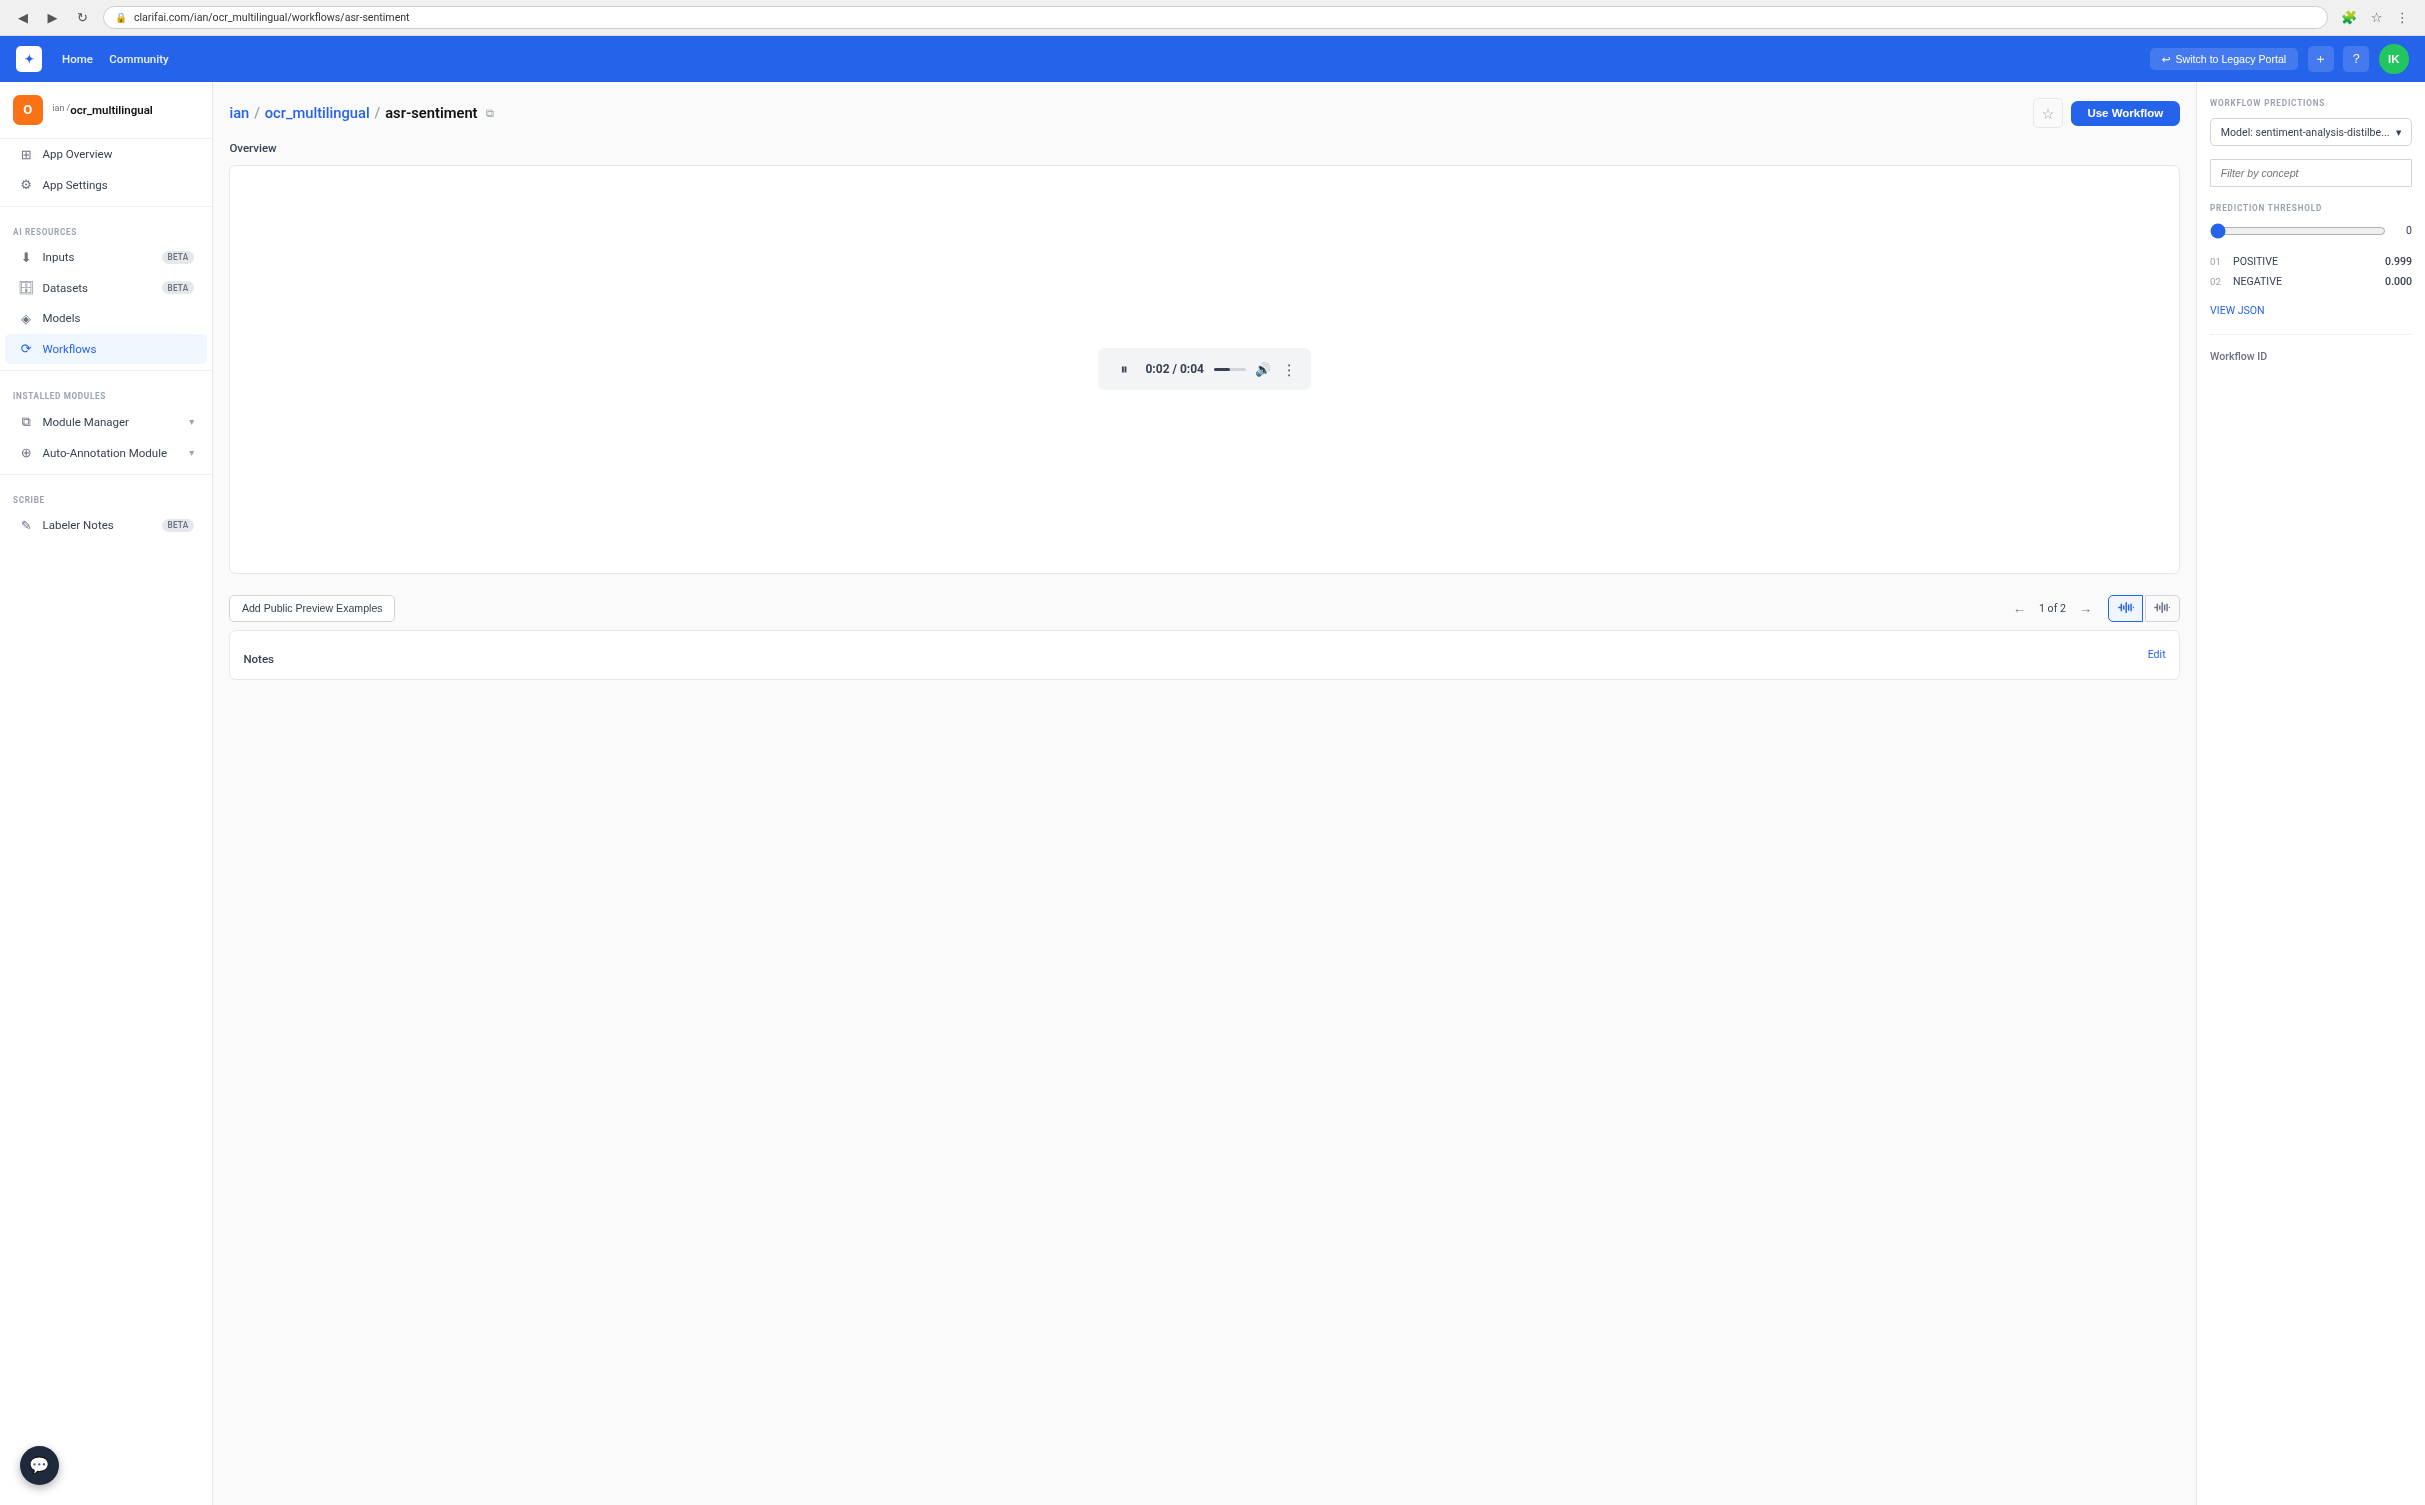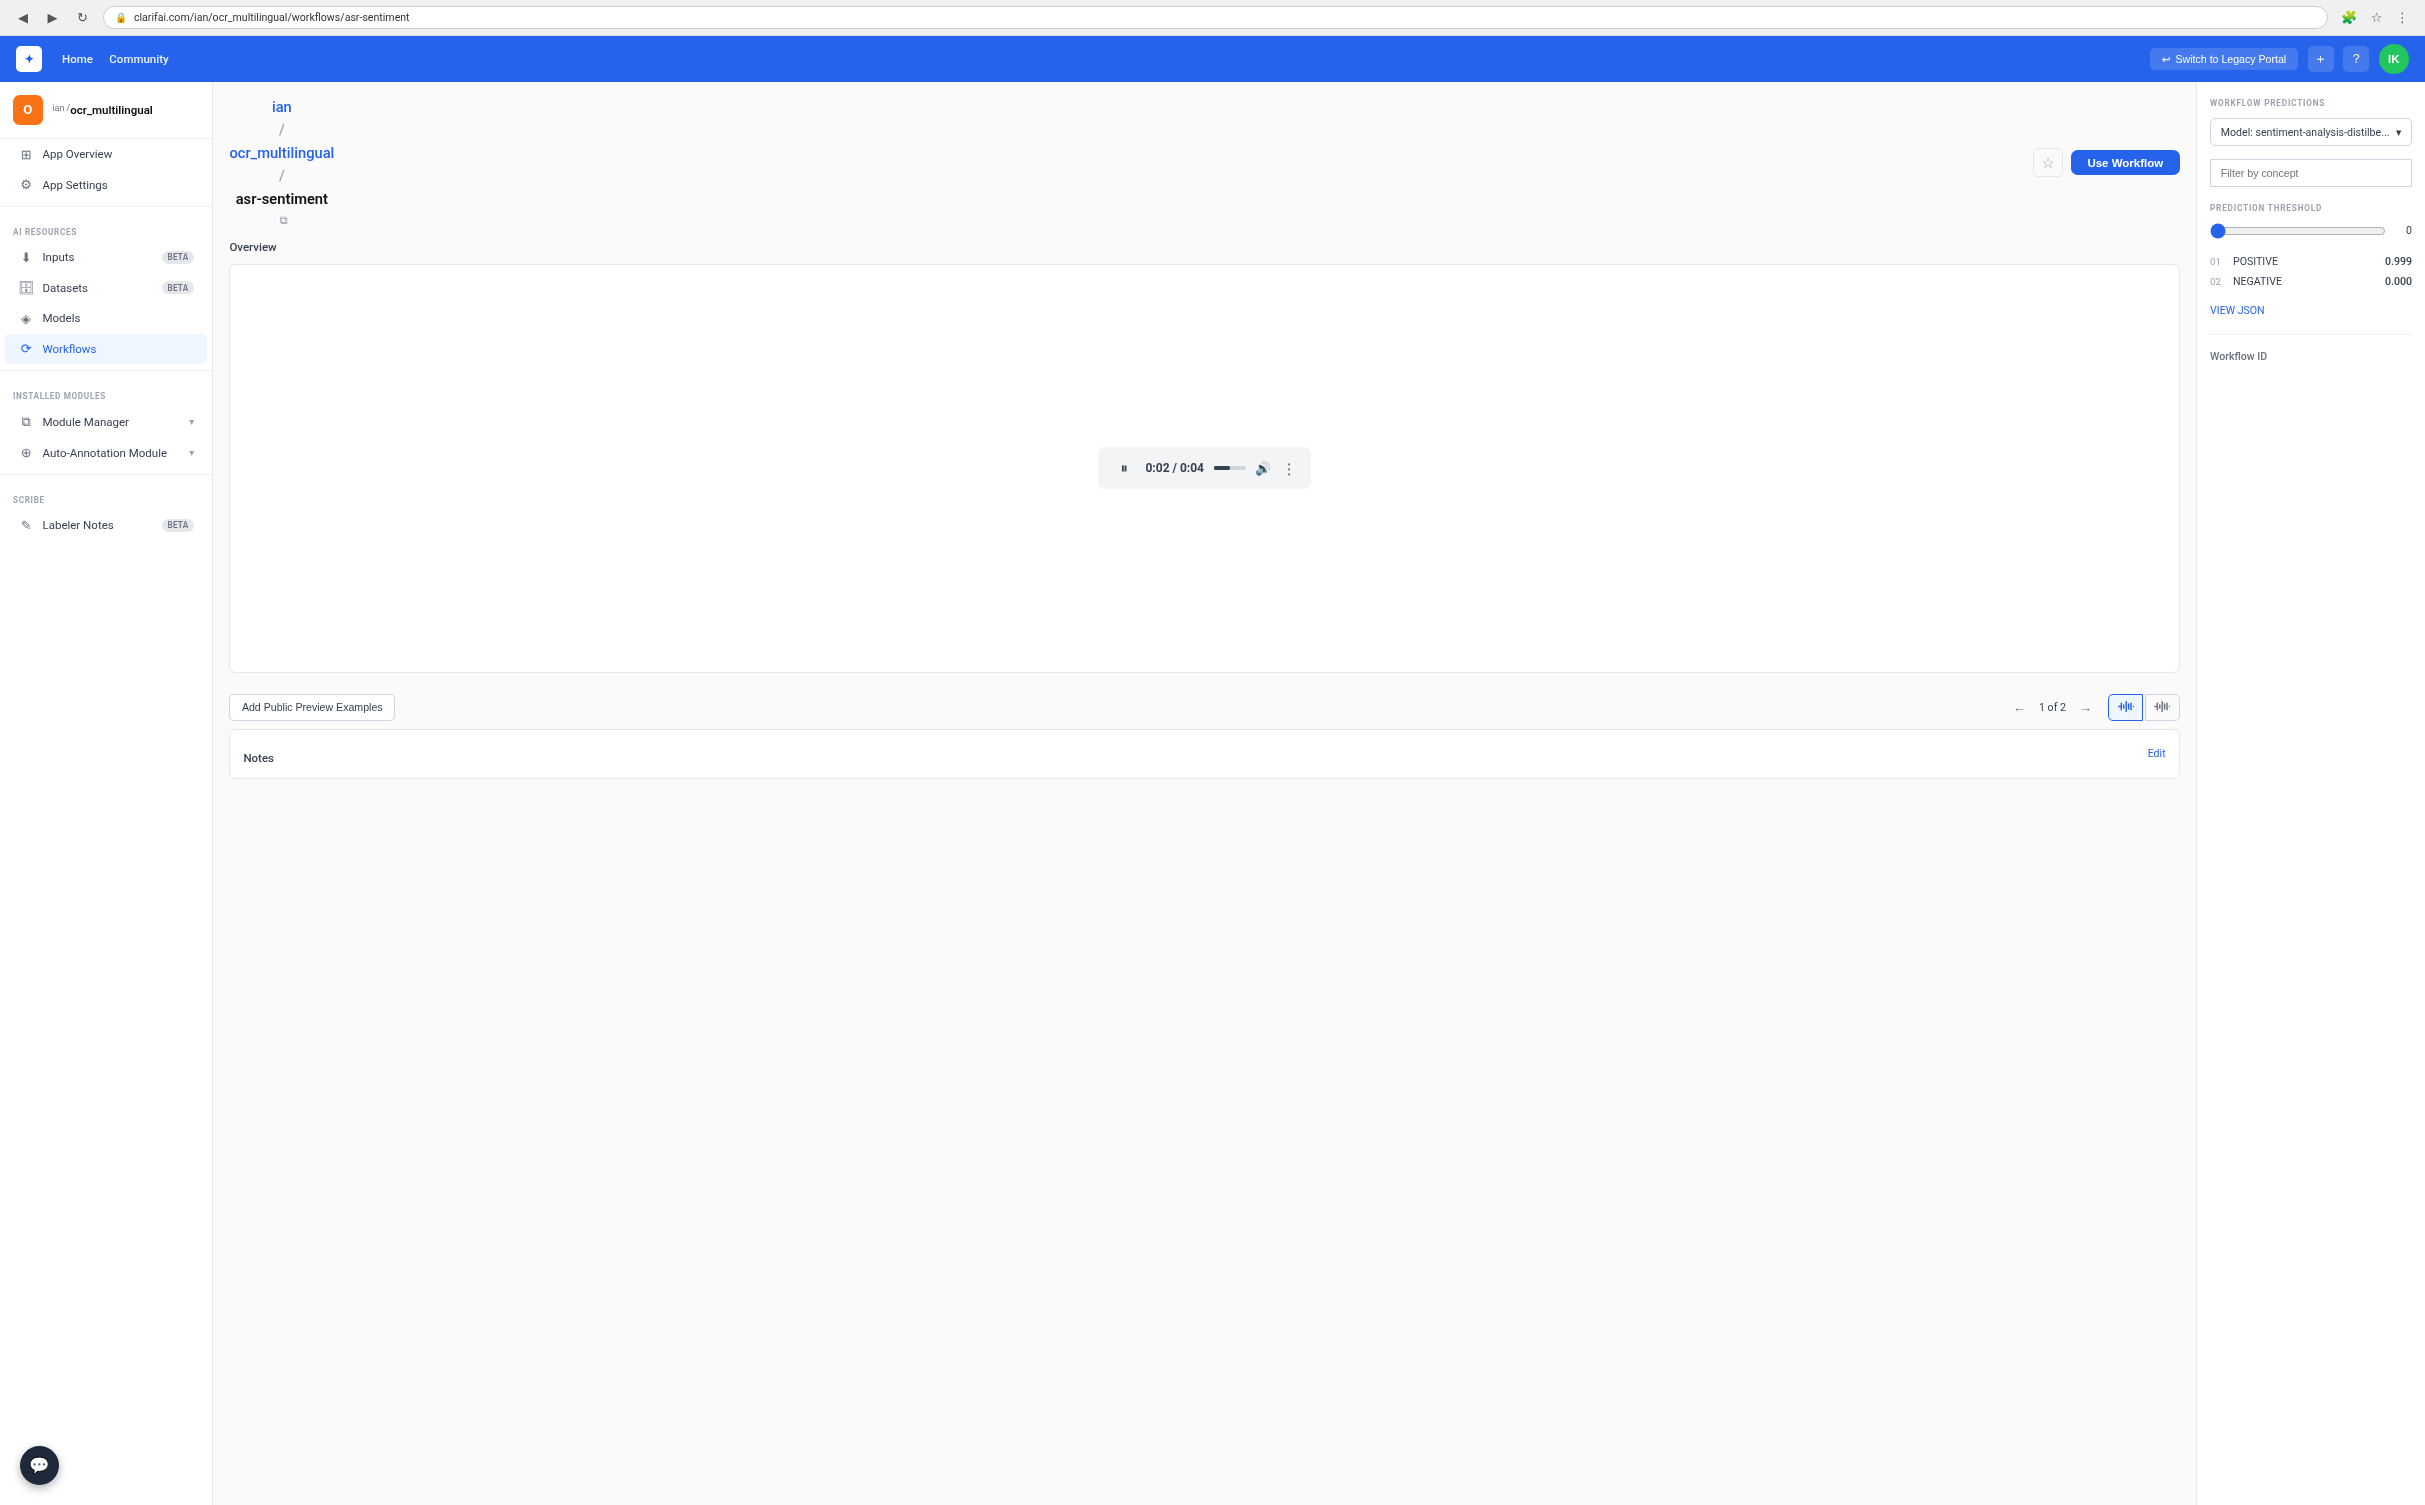--- a/index.html
+++ b/index.html
@@ -191,21 +191,20 @@
       align-items: center;
       justify-content: space-between;
       margin-bottom: 13px;
     }
     .breadcrumb {
       display: flex;
       align-items: center;
       gap: 4.9px;
       font-size: 14.7px;
       font-weight: 500;
-      flex-direction: column;
     }
     .breadcrumb a { color: #2563eb; text-decoration: none; }
     .breadcrumb-sep { color: #9ca3af; }
     .breadcrumb-current { color: #111; font-weight: 600; }
     .breadcrumb-copy { color: #9ca3af; cursor: pointer; font-size: 11.5px; margin-left: 3.3px; }
     .breadcrumb-actions { display: flex; align-items: center; gap: 8.2px; }
     .star-btn {
       background: none;
       border: 0.8px solid #e5e7eb;
       border-radius: 4.9px;
@@ -364,20 +363,21 @@
 
     .filter-input {
       width: 100%;
       border: 0.8px solid #d1d5db;
       border-radius: 1px;
       padding: 6.6px 9.8px;
       font-size: 10.6px;
       color: #374151;
       outline: none;
       margin-bottom: 16.4px;
+      font-style: italic;
     }
 
     .threshold-label {
       font-size: 8.2px;
       font-weight: 700;
       color: #9ca3af;
       letter-spacing: 0.1em;
       text-transform: uppercase;
       margin-bottom: 9.8px;
     }

